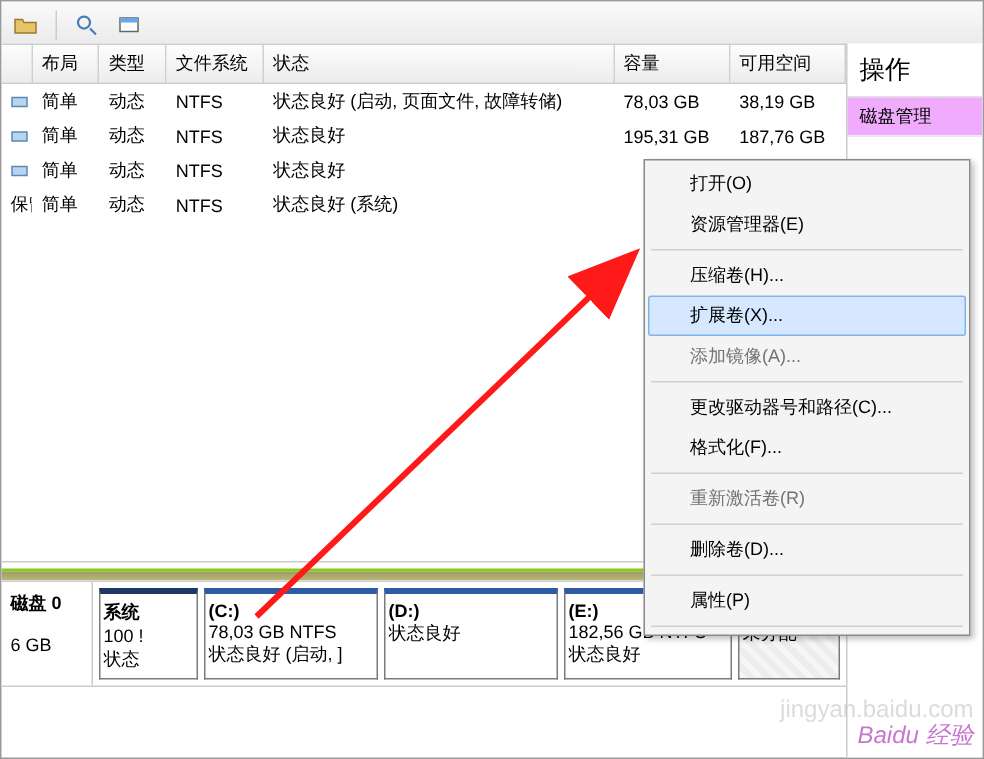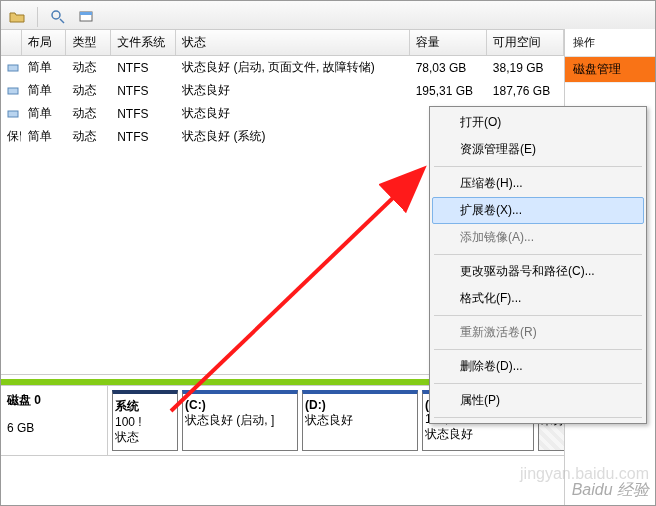--- a/index.html
+++ b/index.html
@@ -6,55 +6,55 @@
   .window{width:656px;height:506px;background:#fff;position:relative;overflow:hidden;border:1px solid #999;box-sizing:border-box}
   
   .toolbar{height:28px;background:linear-gradient(#fafafa,#e9e9e9);border-bottom:1px solid #ccc;padding:2px 6px;display:flex;align-items:center;gap:8px}
   .toolbar .tbtn{width:20px;height:20px;display:flex;align-items:center;justify-content:center;color:#555}
   .toolbar .tbtn svg{width:16px;height:16px}
   .toolbar .sep{width:1px;height:20px;background:#ccc;margin:0 2px}
   
   .body{position:absolute;top:28px;bottom:0;left:0;right:0;display:flex}
   .left{flex:1;display:flex;flex-direction:column;min-width:0}
   .right{width:90px;border-left:1px solid #ccc;background:#fff;display:flex;flex-direction:column}
-  .right .panel-head{padding:6px 8px;font-size:11px;border-bottom:1px solid #e0e0e0}
-  .right .panel-item{padding:4px 8px;border-bottom:1px solid #eee;background:#f97316}
+  .right .panel-head{padding:6px 8px;font-size:17px;border-bottom:1px solid #e0e0e0}
+  .right .panel-item{padding:4px 8px;border-bottom:1px solid #eee;background:#f0abfc}
   .right .panel-item.sub{background:#fff;padding-left:16px}
   
   .grid{border-top:1px solid #ccc;border-bottom:1px solid #ccc;background:#fff}
   .grid table{border-collapse:collapse;width:100%;table-layout:fixed}
   .grid th{background:linear-gradient(#fdfdfd,#ececec);border-right:1px solid #d0d0d0;border-bottom:1px solid #ccc;font-weight:400;padding:4px 6px;text-align:left;white-space:nowrap;overflow:hidden}
   .grid td{padding:3px 6px;white-space:nowrap;overflow:hidden;border-right:1px solid transparent}
   .grid tbody tr{height:20px}
   .grid tbody tr.pad td{height:220px}
   .grid .ic{display:inline-block;width:12px;height:12px;margin-right:4px;vertical-align:-2px}
   .grid .ic svg{width:12px;height:12px}
   
-  .diskmap{border-top:6px solid #84cc16;margin-top:4px;display:flex;flex-direction:row}
+  .diskmap{border-top:2px solid #84cc16;margin-top:4px;display:flex;flex-direction:column}
   .diskhdr{height:6px;background:linear-gradient(#9c9c5e,#b8b87c)}
   .diskrow{display:flex;align-items:stretch;background:#fff;border-top:1px solid #ccc;border-bottom:1px solid #ccc}
   .diskinfo{width:94px;padding:6px;border-right:1px solid #ccc}
   .diskinfo .dtitle{font-weight:700}
   .parts{flex:1;display:flex;padding:4px;gap:4px}
   .part{border:1px solid #7a7a7a;padding:4px 2px;min-width:60px;display:flex;flex-direction:column;justify-content:flex-start}
   .part.sys{border-top:4px solid #203864}
   .part.pri{border-top:4px solid #2e5aa8}
   .part.free{border-top:4px solid #5a5a5a;background:repeating-linear-gradient(45deg,#f6f6f6,#f6f6f6 4px,#ededed 4px,#ededed 8px)}
   .part .pname{font-weight:700}
   .part .pline{white-space:nowrap;overflow:hidden}
   
   .ctxmenu{position:absolute;left:428px;top:105px;width:212px;background:#f4f4f4;border:1px solid #8a8a8a;box-shadow:2px 2px 4px rgba(0,0,0,.25);padding:2px;z-index:50}
   .ctxmenu .mi{padding:5px 14px 5px 28px;white-space:nowrap;cursor:default}
   .ctxmenu .mi.disabled{color:#737373}
   .ctxmenu .mi.hl{background:#d6e8ff;border:1px solid #7eb4ea;padding:4px 13px 4px 27px;border-radius:2px}
   .ctxmenu hr{border:none;border-top:1px solid #d0d0d0;margin:3px 2px}
   
   .arrow{position:absolute;left:120px;top:140px;z-index:60;pointer-events:none}
   
-  .wm{position:absolute;right:6px;bottom:4px;color:#737373;font-size:16px;font-style:italic;opacity:.6;pointer-events:none}
+  .wm{position:absolute;right:6px;bottom:4px;color:#a21caf;font-size:16px;font-style:italic;opacity:.6;pointer-events:none}
   .wm2{position:absolute;right:6px;bottom:22px;color:#b8b8b8;font-size:16px;opacity:.5;pointer-events:none}
   .col-a{width:20px}.col-b{width:44px}.col-c{width:44px}.col-d{width:64px}.col-e{width:230px}.col-f{width:76px}.col-g{width:76px}
 </style>
 </head>
 <body>
 
 <div class="window">
 
   <div class="toolbar">
     <span class="tbtn">
@@ -161,20 +161,21 @@
             <div>6 GB</div>
           </div>
           <div class="parts">
             <div class="part sys" style="width:42px">
               <div class="pname">系统</div>
               <div class="pline">100 !</div>
               <div class="pline">状态</div>
             </div>
             <div class="part pri" style="width:110px">
               <div class="pname">(C:)</div>
+              <div class="pline">78,03 GB NTFS</div>
               <div class="pline">状态良好 (启动, ]</div>
             </div>
             <div class="part pri" style="width:110px">
               <div class="pname">(D:)</div>
               <div class="pline">状态良好</div>
             </div>
             <div class="part pri" style="width:106px">
               <div class="pname">(E:)</div>
               <div class="pline">182,56 GB NTFS</div>
               <div class="pline">状态良好</div>

